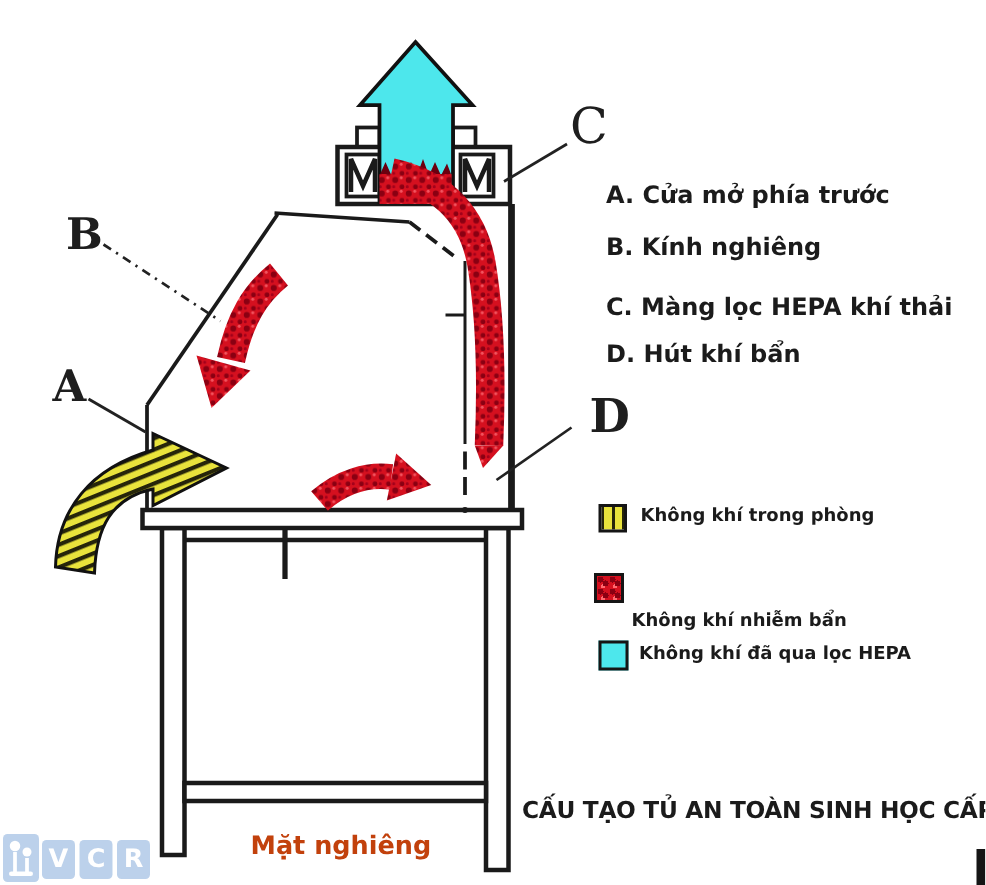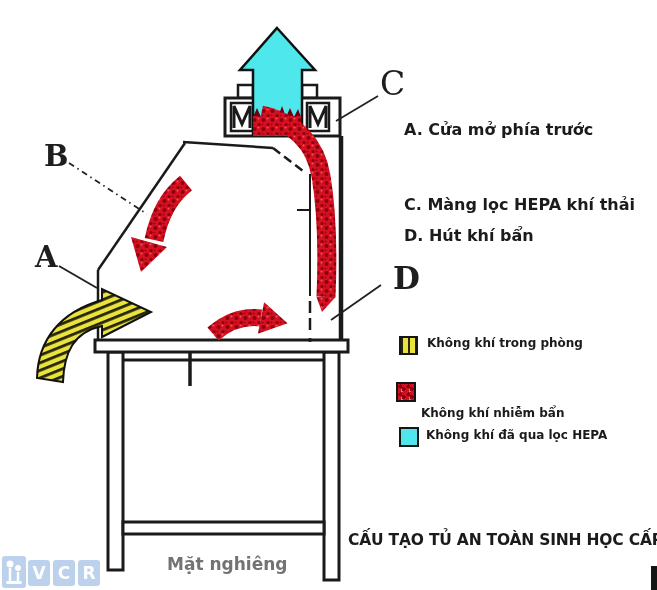--- a/index.html
+++ b/index.html
@@ -15,21 +15,21 @@
   .key-label{font-size:12px;font-weight:bold;color:#1b1b1b;}
   .swatch{position:absolute;border:2px solid #151515;box-sizing:border-box;}
   .swatch-yellow{background:repeating-linear-gradient(90deg,#26250a 0 2px,#e9e33c 2px 7px);}
   .swatch-red{background-color:#d5101f;
     background-image:radial-gradient(circle at 30% 30%,#8a0012 0 2px,rgba(0,0,0,0) 2px),
                      radial-gradient(circle at 72% 62%,#8a0012 0 2px,rgba(0,0,0,0) 2px),
                      radial-gradient(circle at 50% 85%,#ff6a70 0 1.5px,rgba(0,0,0,0) 1.5px);
     background-size:8px 8px;}
   .swatch-cyan{background:#4de7ec;}
   .title{font-size:15.5px;font-weight:bold;letter-spacing:-0.2px;color:#1b1b1b;}
-  .surface-label{font-size:17px;font-weight:bold;color:#737373;}
+  .surface-label{font-size:17px;font-weight:bold;color:#c2410c;}
   .wm-tile{position:absolute;background:#b9cfea;border-radius:3px;opacity:0.95;}
   .wm-letter{display:flex;align-items:center;justify-content:center;
     color:#ffffff;font-weight:bold;font-size:17px;width:22px;height:26px;}
 </style>
 </head>
 <body>
 
 <div id="stage">
 
   <svg id="art" viewBox="0 0 657 590">
@@ -112,20 +112,21 @@
 
     <rect x="651" y="566" width="6" height="24" fill="#151515"></rect>
   </svg>
 
   <div class="abs callout-letter" style="left:35px;top:240px;font-size:29px;">A</div>
   <div class="abs callout-letter" style="left:44px;top:139px;font-size:29px;">B</div>
   <div class="abs callout-letter light" style="left:380px;top:64px;font-size:33px;">C</div>
   <div class="abs callout-letter" style="left:393px;top:260px;font-size:31px;">D</div>
 
   <div class="abs legend-line" style="left:404px;top:120px;">A. Cửa mở phía trước</div>
+  <div class="abs legend-line" style="left:404px;top:155px;">B. Kính nghiêng</div>
   <div class="abs legend-line" style="left:404px;top:195px;">C. Màng lọc HEPA khí thải</div>
   <div class="abs legend-line" style="left:404px;top:226px;text-align:center;">D. Hút khí bẩn</div>
 
   <div class="swatch swatch-yellow" style="left:399px;top:336px;width:19px;height:19px;"></div>
   <div class="abs key-label" style="left:427px;top:336px;">Không khí trong phòng</div>
 
   <div class="swatch swatch-red" style="left:396px;top:382px;width:20px;height:20px;"></div>
   <div class="abs key-label" style="left:421px;top:383px;margin-top:23px;">Không khí nhiễm bẩn</div>
 
   <div class="swatch swatch-cyan" style="left:399px;top:427px;width:20px;height:20px;"></div>

